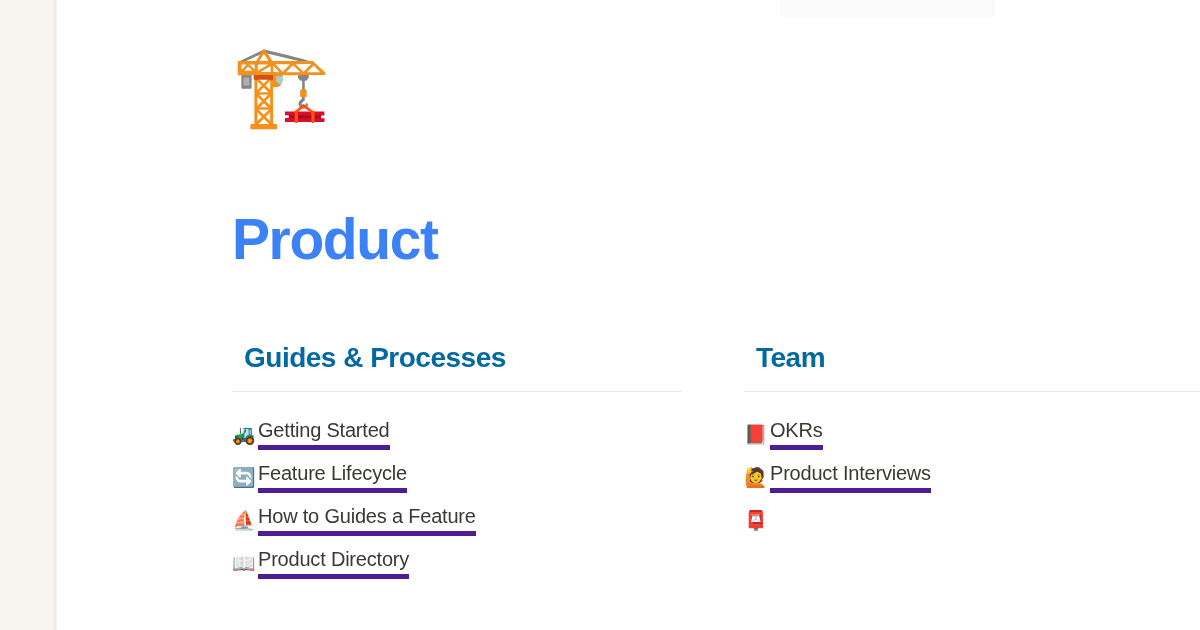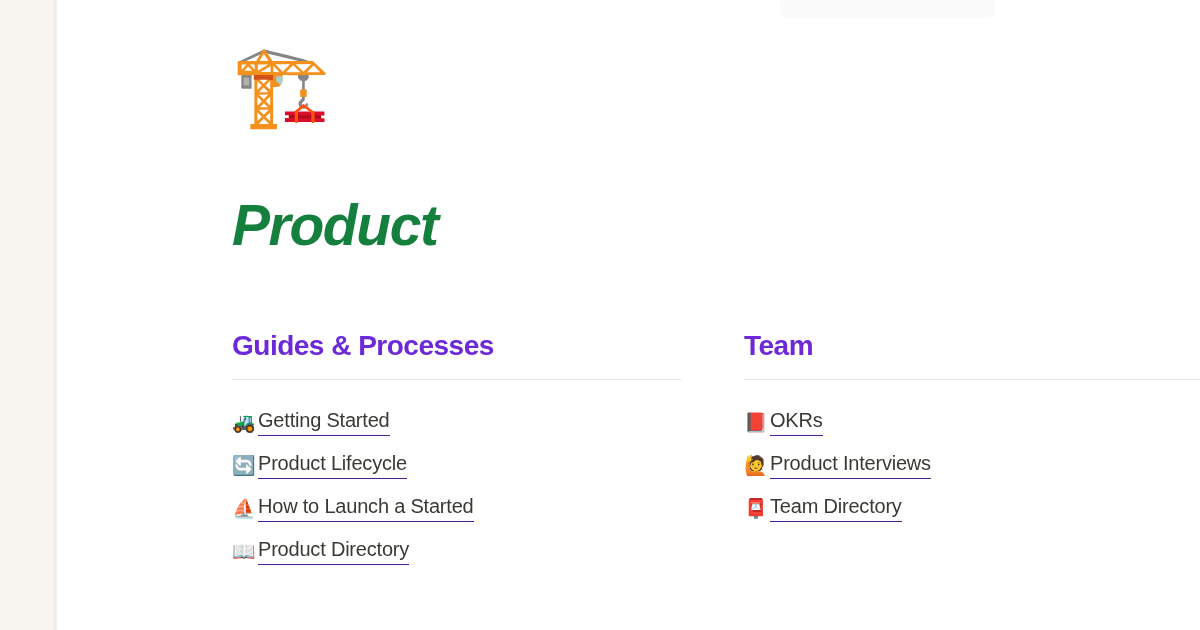--- a/index.html
+++ b/index.html
@@ -70,53 +70,52 @@
     left: 0;
     top: 47px;
     font-size: 79px;
     line-height: 1;
     letter-spacing: 0;
     font-family: "DejaVu Sans", "Liberation Sans", sans-serif;
   }
   .page-title {
     position: absolute;
     left: 0;
-    top: 194px;
+    top: 208px;
     margin: 0;
     font-size: 57px;
     font-weight: bold;
     letter-spacing: -1.4px;
-    color: #15803d;
+    color: #3b82f6;
     line-height: 1.1;
-    font-style: italic;
   }
 
   
   .columns {
     position: absolute;
     left: 0;
     top: 328px;
     width: 968px;
     display: flex;
     gap: 62px;
   }
   .column {
     width: 450px;
     flex: 0 0 450px;
   }
   .column-wide {
     width: 520px;
     flex: 0 0 520px;
   }
   .section-heading {
-    margin: 0;
+    margin: 12px;
     font-size: 28px;
     font-weight: bold;
     letter-spacing: -0.5px;
-    color: #6d28d9;
+    color: #0369a1;
     line-height: 1.25;
   }
   .section-rule {
     margin-top: 16px;
     height: 1px;
     background: #e9e9e9;
   }
   .link-list {
     margin: 0;
     padding: 0;
@@ -134,21 +133,21 @@
     font-size: 19px;
     line-height: 1;
     text-align: left;
     font-family: "DejaVu Sans", "Liberation Sans", sans-serif;
   }
   .link-label {
     font-size: 20px;
     color: #3b3933;
     letter-spacing: -0.2px;
     text-decoration: none;
-    border-bottom: 1px solid #4c1d95;
+    border-bottom: 5px solid #4c1d95;
     padding-bottom: 3px;
     line-height: 1.15;
   }
 </style>
 </head>
 <body>
 
 <div class="sidebar">
   <div class="sidebar-edge"></div>
 </div>
@@ -168,25 +167,25 @@
       <div class="column">
         <h2 class="section-heading">Guides &amp; Processes</h2>
         <div class="section-rule"></div>
         <ul class="link-list">
           <li class="link-item">
             <span class="link-emoji">🚜</span>
             <a class="link-label" href="#">Getting Started</a>
           </li>
           <li class="link-item">
             <span class="link-emoji">🔄</span>
-            <a class="link-label" href="#">Product Lifecycle</a>
+            <a class="link-label" href="#">Feature Lifecycle</a>
           </li>
           <li class="link-item">
             <span class="link-emoji">⛵</span>
-            <a class="link-label" href="#">How to Launch a Started</a>
+            <a class="link-label" href="#">How to Guides a Feature</a>
           </li>
           <li class="link-item">
             <span class="link-emoji">📖</span>
             <a class="link-label" href="#">Product Directory</a>
           </li>
         </ul>
       </div>
 
       <div class="column column-wide">
         <h2 class="section-heading">Team</h2>
@@ -195,20 +194,19 @@
           <li class="link-item">
             <span class="link-emoji">📕</span>
             <a class="link-label" href="#">OKRs</a>
           </li>
           <li class="link-item">
             <span class="link-emoji">🙋</span>
             <a class="link-label" href="#">Product Interviews</a>
           </li>
           <li class="link-item">
             <span class="link-emoji">📮</span>
-            <a class="link-label" href="#">Team Directory</a>
           </li>
         </ul>
       </div>
 
     </div>
   </div>
 </div>
 
 </body></html>

